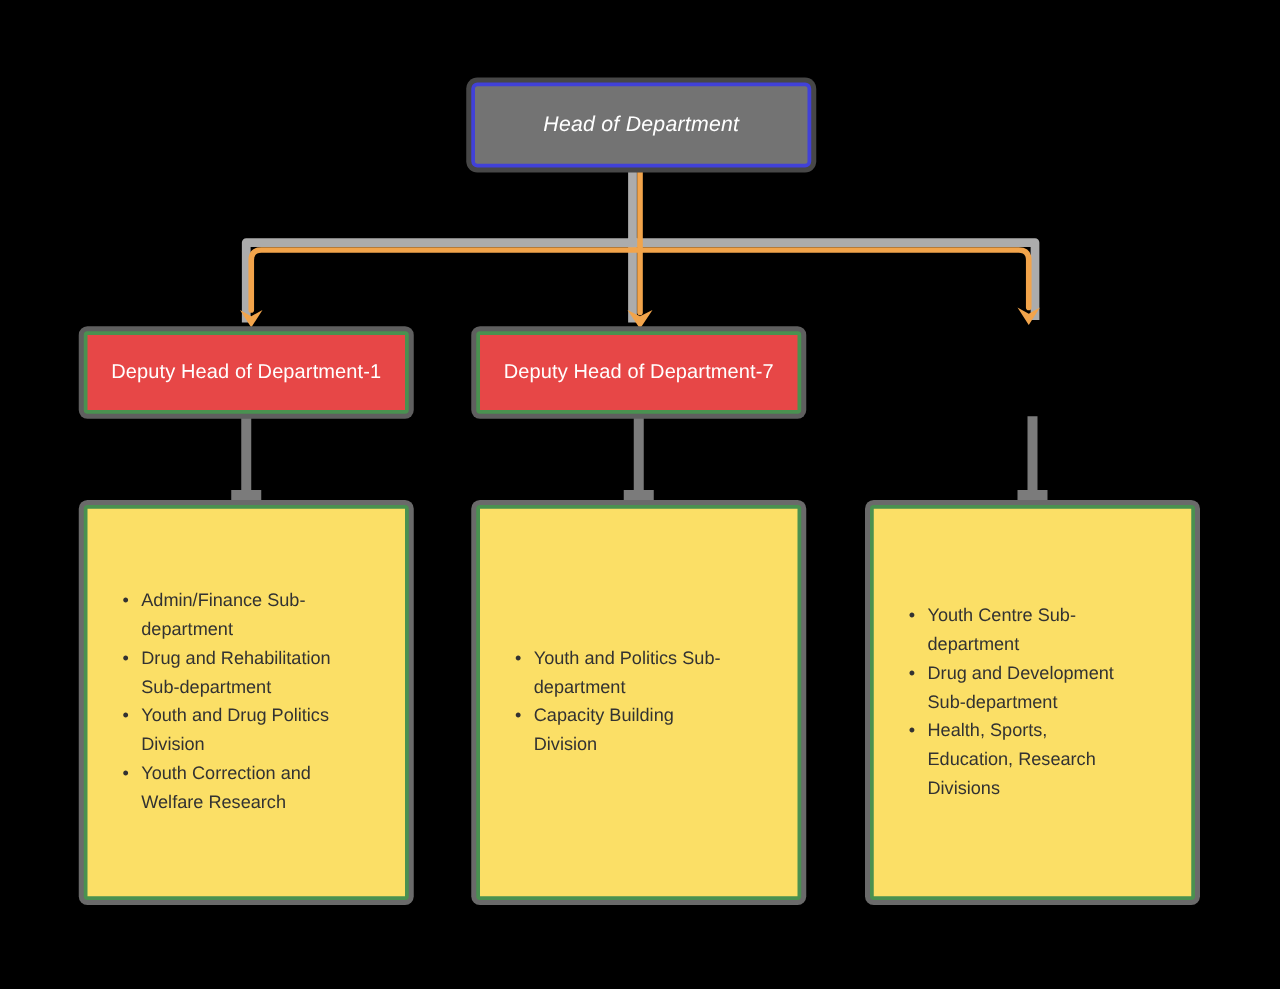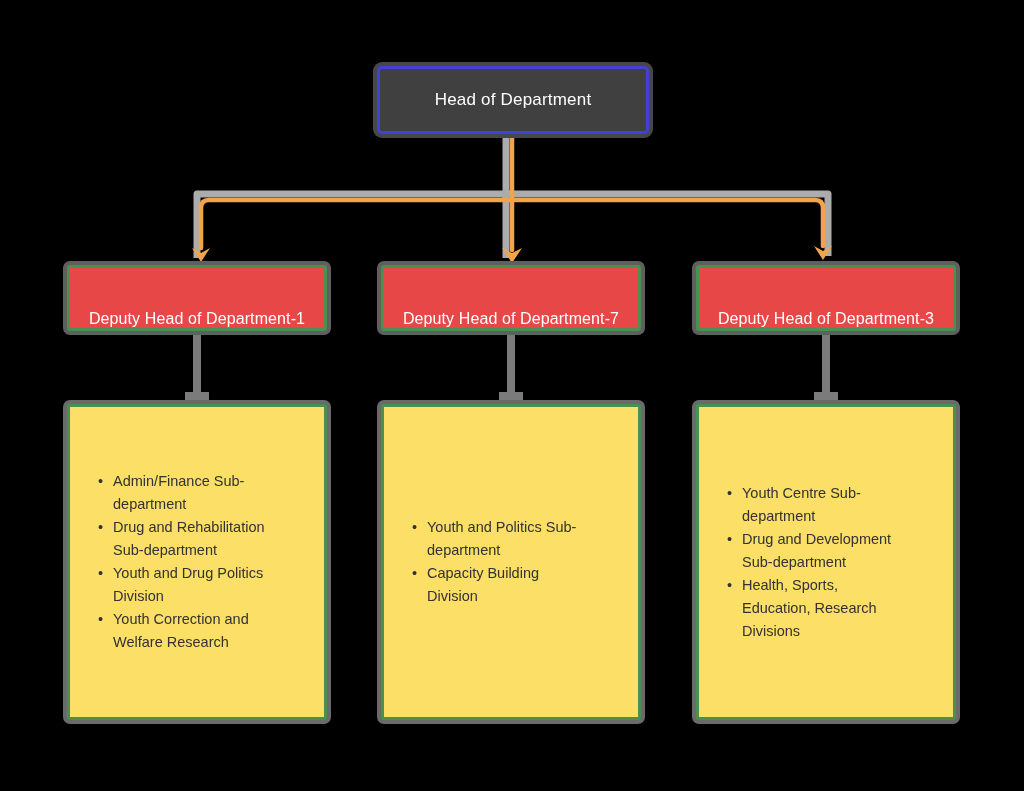--- a/index.html
+++ b/index.html
@@ -24,39 +24,39 @@
     position: absolute;
     box-sizing: border-box;
     display: flex;
     align-items: center;
     justify-content: center;
     text-align: center;
   }
   .head-node {
     left: 377px; top: 66px;
     width: 272px; height: 68px;
-    background: #404040;
+    background: #737373;
     border: 3px solid #4141d8;
     border-radius: 5px;
     box-shadow: 0 0 0 4px #474747;
     color: #ffffff;
     font-size: 17px;
     letter-spacing: 0.2px;
+    font-style: italic;
   }
   .deputy-node {
     top: 265px;
     width: 260px; height: 66px;
     background: #e74747;
     border: 3px solid #4a9150;
     border-radius: 3px;
     box-shadow: 0 0 0 4px #5f5f5f;
     color: #ffffff;
     font-size: 16px;
     letter-spacing: 0.1px;
-    align-items: flex-end;
   }
   .leaf-node {
     top: 404px;
     width: 260px; height: 316px;
     background: #fbdf66;
     border: 3px solid #4a9150;
     border-radius: 3px;
     box-shadow: 0 0 0 4px #6a6a6a;
     justify-content: flex-start;
     text-align: left;
@@ -111,23 +111,20 @@
   <div class="node head-node">
     <span>Head of Department</span>
   </div>
 
   <div class="node deputy-node col-1">
     <span>Deputy Head of Department-1</span>
   </div>
   <div class="node deputy-node col-2">
     <span>Deputy Head of Department-7</span>
   </div>
-  <div class="node deputy-node col-3">
-    <span>Deputy Head of Department-3</span>
-  </div>
 
   <div class="node leaf-node col-1">
     <ul>
         <li>Admin/Finance Sub-department</li>
         <li>Drug and Rehabilitation Sub-department</li>
         <li>Youth and Drug Politics Division</li>
         <li>Youth Correction and Welfare Research</li>
       </ul>
   </div>
   <div class="node leaf-node col-2">

